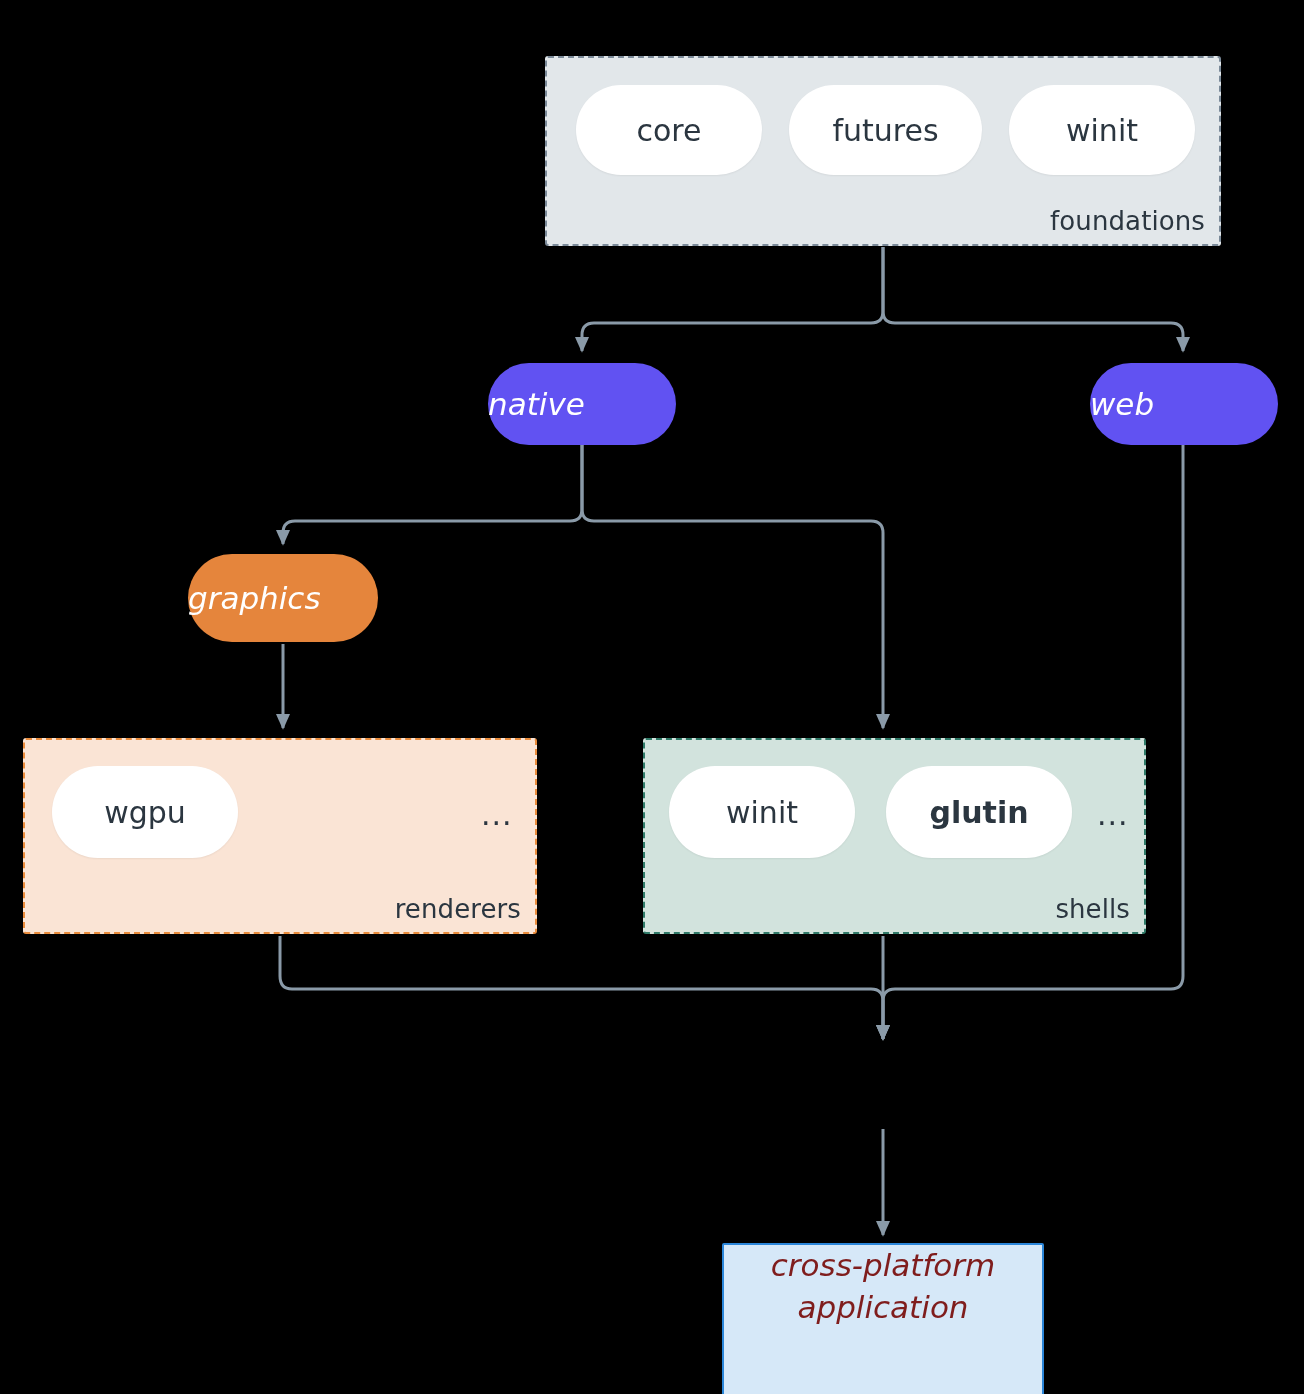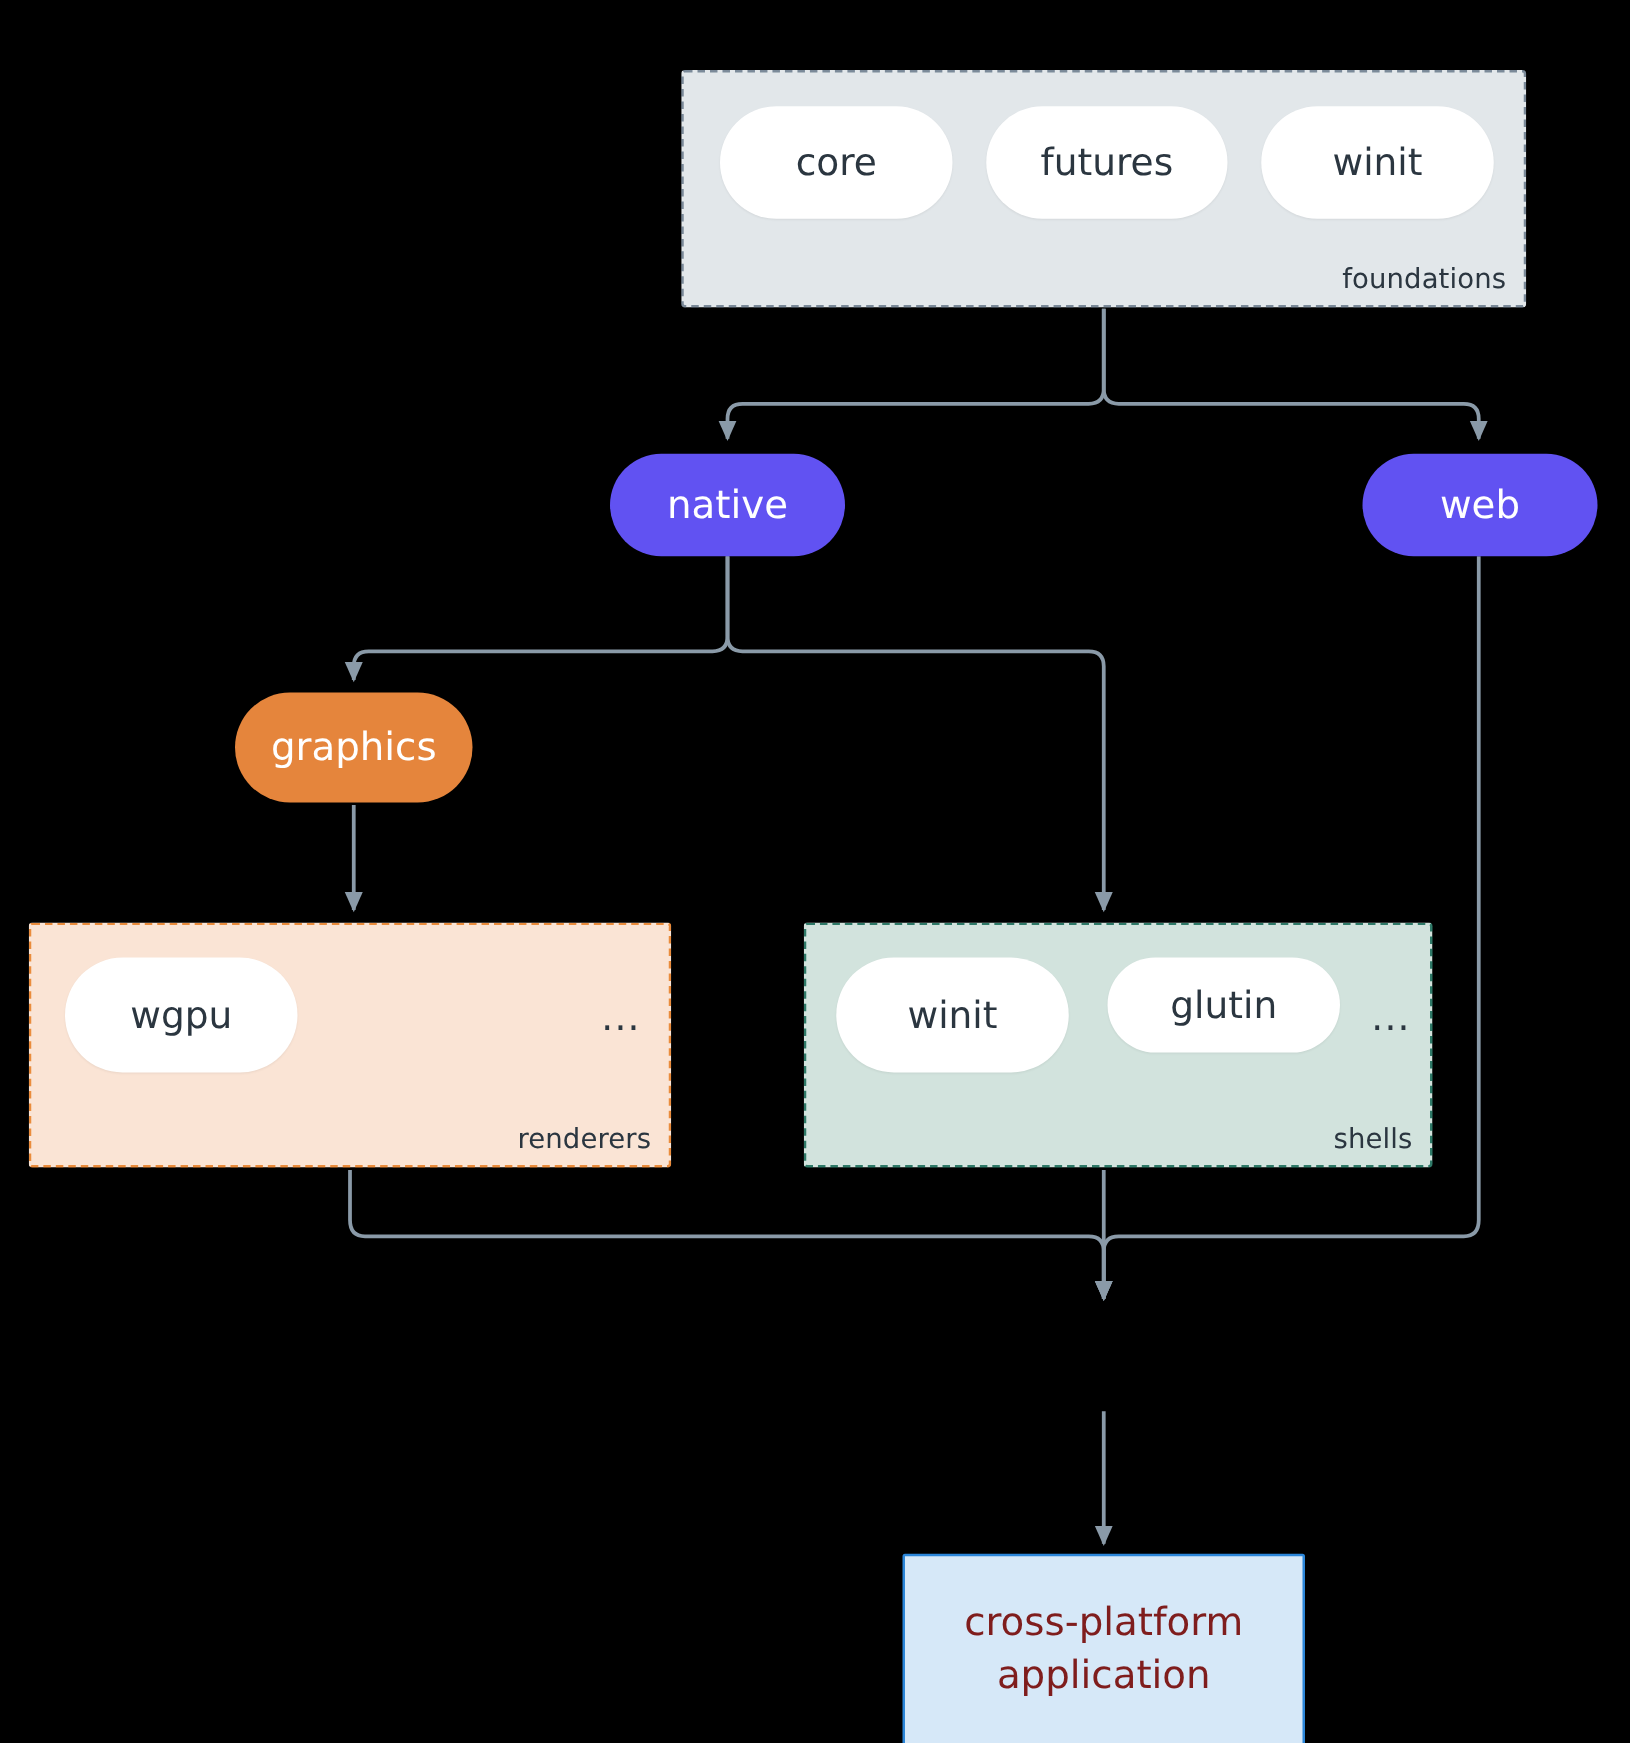--- a/index.html
+++ b/index.html
@@ -21,33 +21,34 @@
     inset: 0;
     width: 1304px;
     height: 1394px;
     pointer-events: none;
   }
   .node {
     position: absolute;
     box-sizing: border-box;
     display: flex;
     align-items: center;
-    justify-content: center;
+    justify-content: flex-start;
     text-align: center;
+    font-style: italic;
   }
   
   .cluster {
     position: absolute;
     box-sizing: border-box;
   }
   .cluster-label {
     position: absolute;
     right: 14px;
     bottom: 8px;
-    font-size: 22px;
+    font-size: 26px;
     color: #2b3640;
     letter-spacing: .1px;
     white-space: nowrap;
   }
   #cluster-foundations {
     left: 545px; top: 25px; width: 676px; height: 190px;
     background: #e2e7ea;
     border: 2px dashed #7b8a99;
     border-radius: 3px;
   }
@@ -166,21 +167,21 @@
       <span>wgpu</span>
     </div>
     <div class="ellipsis" style="left:456px; top:60px;">...</div>
     <div class="cluster-label">renderers</div>
   </div>
 
   <div class="cluster" id="cluster-shells">
     <div class="pill-white" style="left:24px; top:26px; width:186px; height:92px;">
       <span>winit</span>
     </div>
-    <div class="pill-white" style="left:241px; top:26px; width:186px; height:76px;">
+    <div class="pill-white" style="left:241px; top:26px; width:186px; height:92px;font-weight:bold;">
       <span>glutin</span>
     </div>
     <div class="ellipsis" style="left:452px; top:60px;">...</div>
     <div class="cluster-label">shells</div>
   </div>
 
 
   <div class="node" id="node-application">
     <span>cross-platform</span>
     <span>application</span>

